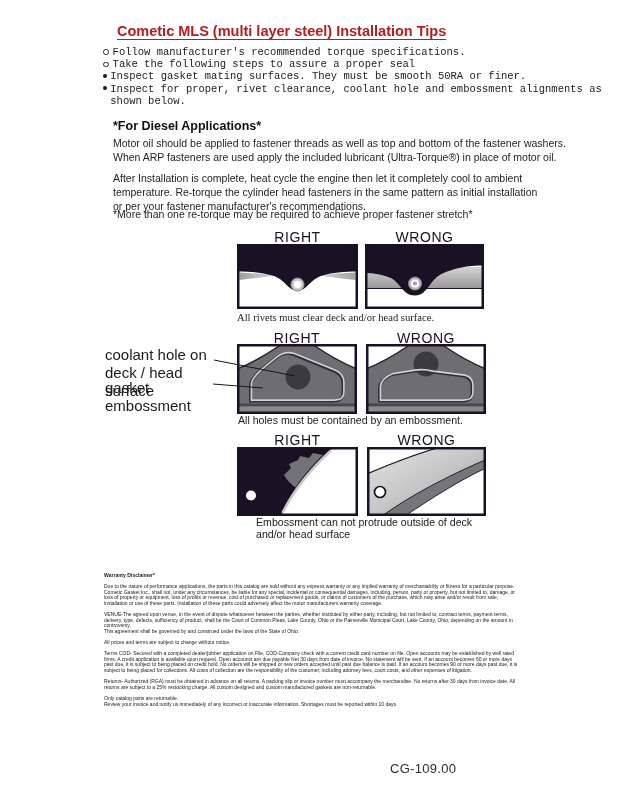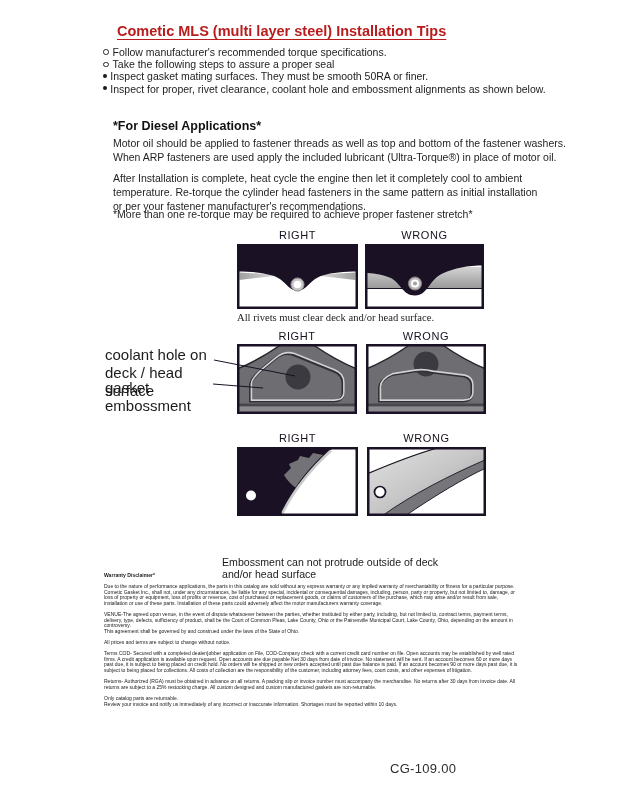--- a/index.html
+++ b/index.html
@@ -2,26 +2,26 @@
 <html><head>
 <meta charset="utf-8">
 <style>
   html,body{margin:0;padding:0;background:#fff;}
   .page{position:relative;width:618px;height:800px;background:#ffffff;overflow:hidden;
         font-family:"Liberation Sans", sans-serif;color:#1c1c1c;}
   .abs{position:absolute;}
   .title{font-size:14.5px;font-weight:bold;color:#b91c1c;
          text-decoration:underline;text-decoration-thickness:1.3px;text-underline-offset:2.5px;}
   .body-text{font-size:10.5px;line-height:14px;color:#1e1e1e;white-space:pre-line;}
-  .bullet-row{display:flex;align-items:flex-start;height:12.2px;font-size:10.5px;line-height:12.2px;}
+  .bullet-row{display:flex;align-items:flex-start;height:12.2px;font-size:10.5px;line-height:12.2px;font-family:Liberation Mono, monospace;}
   .blt-o{flex:0 0 auto;width:3.6px;height:3.6px;border:1px solid #2a2a2a;border-radius:50%;margin:3.4px 4px 0 0;}
   .blt-f{flex:0 0 auto;width:3.8px;height:3.8px;background:#1c1c1c;border-radius:50%;margin:3.6px 3.5px 0 0;}
   .sub{margin-left:0;}
   .section-head{font-size:12.5px;font-weight:bold;color:#111;}
-  .fig-label{font-size:11px;letter-spacing:.6px;color:#18101f;text-align:center;}
+  .fig-label{font-size:14px;letter-spacing:.6px;color:#18101f;text-align:center;}
   .fig-caption{font-size:10.6px;line-height:11.5px;color:#1b1b1b;white-space:pre-line;}
   .side-label{font-size:15px;line-height:18px;color:#1b1b1b;white-space:pre-line;}
   .figbox{display:block;}
   .disc{width:414px;font-size:5px;line-height:5.65px;color:#1a1a1a;}
   .disc h6{margin:0 0 5.4px 0;font-size:5.1px;font-weight:bold;}
   .disc p{margin:0 0 5.4px 0;white-space:pre-line;}
   .footer-code{font-size:13px;color:#2e2e2e;letter-spacing:.3px;}
   .leaders{position:absolute;left:0;top:0;pointer-events:none;}
 </style>
 </head>
@@ -129,20 +129,21 @@
     <path d="M45,0 C32,9 14,19.5 0,25" fill="none" stroke="#232329" stroke-width="1.4"></path>
     <path d="M75,0 C88,9 106,19.5 120,25" fill="none" stroke="#232329" stroke-width="1.4"></path>
     <circle cx="60" cy="20" r="12.5" fill="#3a3a40"></circle>
     <path d="M13.5,57 V44 C13.5,39 18,34 26,30.5 L48,27 C54,26 60,26.5 66,28 L98,32 C104,33.5 106,37 106,42 V49.5 C106,55 102.5,57 96.5,57 Z" fill="none" stroke="#303036" stroke-width="3"></path>
     <path d="M13.5,57 V44 C13.5,39 18,34 26,30.5 L48,27 C54,26 60,26.5 66,28 L98,32 C104,33.5 106,37 106,42 V49.5 C106,55 102.5,57 96.5,57 Z" fill="none" stroke="#d2d2d4" stroke-width="1.6" transform="translate(0.9,-0.9)"></path>
     <rect x="0" y="59.5" width="120" height="3" fill="#46464c"></rect>
     <rect x="0" y="62.5" width="120" height="7.5" fill="#8b8b8f"></rect>
     <rect x="1.25" y="1.25" width="117.5" height="67.5" fill="none" stroke="#1a1124" stroke-width="2.5"></rect>
   </svg>
 
+  <div class="abs fig-caption" style="left:238px;top:415px;width:260px;">All holes must be contained by an embossment.</div>
 
   <svg class="leaders" width="618" height="800" viewBox="0 0 618 800">
     <line x1="214" y1="360" x2="295" y2="376" stroke="#1a1124" stroke-width="1"></line>
     <line x1="213" y1="384" x2="263" y2="388" stroke="#1a1124" stroke-width="1"></line>
   </svg>
 
   <div class="abs fig-label" style="left:237px;top:432px;width:121px;">RIGHT</div>
   <div class="abs fig-label" style="left:367px;top:432px;width:119px;">WRONG</div>
 
   <svg class="abs figbox" style="left:237px;top:447px;" width="121" height="69" viewBox="0 0 121 69">
@@ -163,21 +164,21 @@
       </linearGradient>
     </defs>
     <rect x="0" y="0" width="119" height="69" fill="#ffffff"></rect>
     <path d="M0,27 C28,15 52,6 74,0 H119 V12.5 C82,28.5 44,48 15,69 H0 Z" fill="url(#g3)"></path>
     <path d="M0,27 C28,15 52,6 74,0" fill="none" stroke="#18101f" stroke-width="1.2"></path>
     <path d="M119,12.5 C82,28.5 44,48 15,69 H38 C66,50 97,31 119,21 Z" fill="#76767a" stroke="#18101f" stroke-width="0.9"></path>
     <circle cx="13" cy="45" r="5.5" fill="#ffffff" stroke="#18101f" stroke-width="1.7"></circle>
     <rect x="1.25" y="1.25" width="116.5" height="66.5" fill="none" stroke="#1a1124" stroke-width="2.5"></rect>
   </svg>
 
-  <div class="abs fig-caption" style="left:222px;top:517px;width:260px;margin-top:40px;">Embossment can not protrude outside of deck
+  <div class="abs fig-caption" style="left:256px;top:517px;width:260px;">Embossment can not protrude outside of deck
 and/or head surface</div>
 
   <div class="abs disc" style="left:104px;top:573px;">
     <h6>Warranty Disclaimer*</h6>
     <p>Due to the nature of performance applications, the parts in this catalog are sold without any express warranty or any implied warranty of merchantability or fitness for a particular purpose.  Cometic Gasket Inc., shall not, under any circumstances, be liable for any special, incidental or consequential damages, including, person, party or property, but not limited to, damage, or loss of property or equipment, loss of profits or revenue, cost of purchased or replacement goods, or claims of customers of the purchase, which may arise and/or result from sale, installation or use of these parts.  Installation of these parts could adversely affect the motor manufacturers warranty coverage.</p>
     <p>VENUE-The agreed upon venue, in the event of dispute whatsoever between the parties, whether instituted by either party, including, but not limited to, contract terms, payment terms, delivery, type, defects, sufficiency of product, shall be the Court of Common Pleas, Lake County, Ohio or the Painesville Municipal Court, Lake County, Ohio, depending on the amount in controversy.
 This agreement shall be governed by and construed under the laws of the State of Ohio.</p>
     <p>All prices and terms are subject to change without notice.</p>
     <p>Terms COD- Secured with a completed dealer/jobber application on File, COD-Company check with a current credit card number on file.  Open accounts may be established by well rated firms.  A credit application is available upon request.  Open accounts are due payable Net 30 days from date of invoice.  No statement will be sent.  If an account becomes 60 or more days past due, it is subject to being placed on credit hold.  No orders will be shipped or new orders accepted until past due balance is paid.  If an account becomes 90 or more days past due, it is subject to being placed for collections.  All costs of collection are the responsibility of the customer, including attorney fees, court costs, and other expenses of litigation.</p>
     <p>Returns- Authorized (RGA) must be obtained in advance on all returns.  A packing slip or invoice number must accompany the merchandise.  No returns after 30 days from invoice date.  All returns are subject to a 25% restocking charge.  All custom designed and custom manufactured gaskets are non-returnable.</p>

